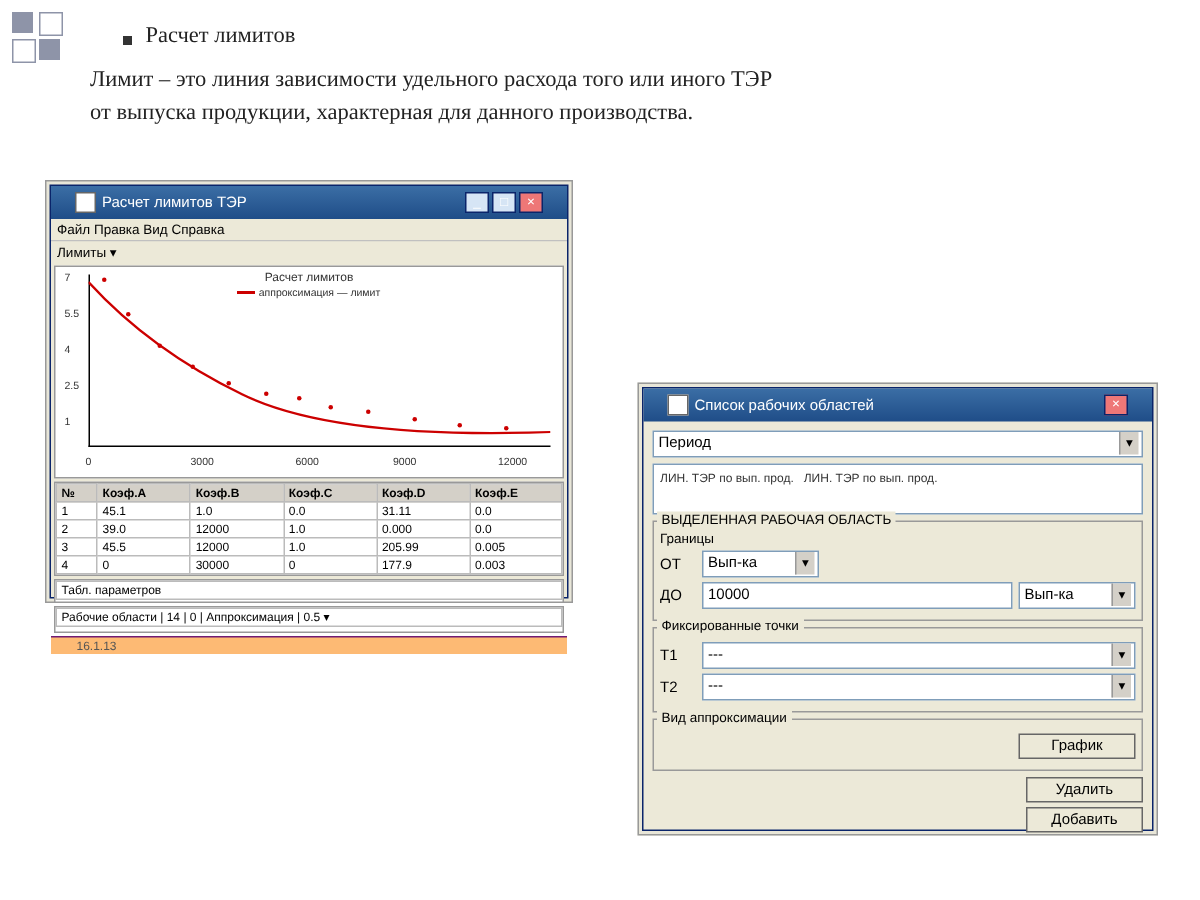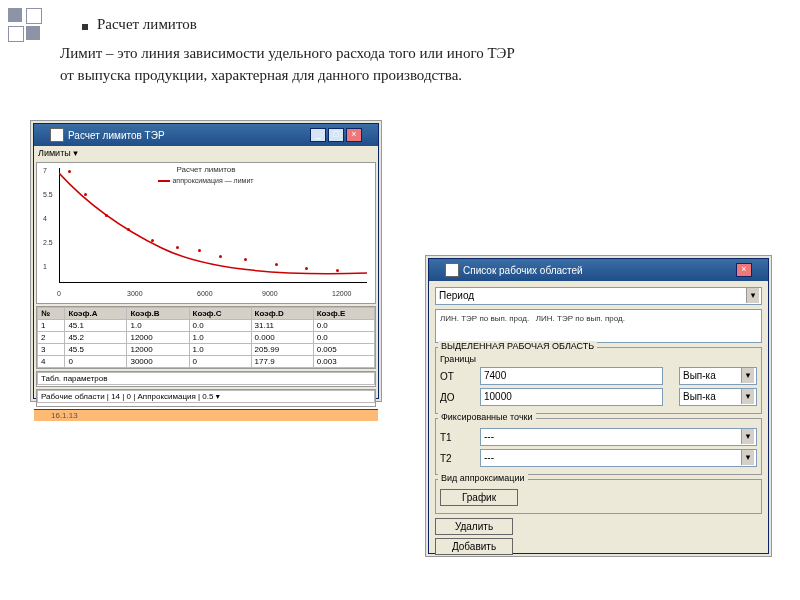--- a/index.html
+++ b/index.html
@@ -33,28 +33,28 @@
 .legend{position:absolute;top:14px;left:0;right:0;text-align:center;font-size:7px;color:#333}
 .legend .sw{display:inline-block;width:12px;height:2px;background:#cc0000;vertical-align:middle;margin-right:2px}
 .tbl{background:#fff;margin:2px;border:1px solid #999;font-size:8px}
 .tbl table{width:100%;border-collapse:collapse}
 .tbl td,.tbl th{border:1px solid #bbb;padding:1px 3px;text-align:left}
 .tbl th{background:#d4d0c8}
 .status{background:#fdba74;border-top:1px solid #701a75;font-size:8px;padding:1px 17px;color:#555}
 .dlg-body{padding:6px;font-size:10px}
 .group{border:1px solid #999;padding:6px 4px 4px;margin:4px 0;position:relative;background:#ece9d8}
 .group-title{position:absolute;top:-7px;left:2px;background:#ece9d8;padding:0 3px;font-size:9px}
-.row{display:flex;align-items:center;margin:3px 0;gap:16px}
+.row{display:flex;align-items:center;margin:3px 0;gap:4px}
 .lbl{width:24px;font-size:10px}
 .inp{flex:1;background:#fff;border:1px solid #7f9db9;height:16px;padding:0 3px;font-size:10px;line-height:16px}
 .sel{background:#fff;border:1px solid #7f9db9;height:16px;font-size:10px;padding:0 3px;line-height:16px;position:relative}
 .sel::after{content:"▾";position:absolute;right:2px;top:0;font-size:9px;background:#d4d0c8;border-left:1px solid #999;width:12px;text-align:center;height:15px;line-height:15px}
 .list-area{background:#fff;border:1px solid #7f9db9;height:28px;margin:4px 0;font-size:9px;padding:2px}
 .btn{background:#ece9d8;border:1px solid #666;padding:2px 8px;font-size:10px;text-align:center;min-width:60px}
-.btn-row{display:flex;justify-content:flex-start;margin:3px 0}
+.btn-row{display:flex;justify-content:flex-end;margin:3px 0}
 .sub-tabs{font-size:8px;padding:2px;color:#333}
 svg{position:absolute;left:0;top:0;width:100%;height:100%}
 </style>
 </head>
 <body>
 <div class="page">
 <div class="corner">
 <div class="cb c1"></div>
       <div class="cb c2"></div>
       <div class="cb c3"></div>
@@ -70,20 +70,21 @@
 <div class="win" style="left:2px;top:2px;right:2px;bottom:2px">
 <div class="tb">
 <span class="tb-icon"></span>
 <span style="white-space:nowrap;overflow:hidden">Расчет лимитов ТЭР</span>
 <div class="ctrls">
 <div class="cbtn">_</div>
 <div class="cbtn">□</div>
 <div class="cbtn" style="background:#e77">×</div>
 </div>
 </div>
+<div class="menu">Файл  Правка  Вид  Справка</div>
 <div class="menu" style="border-bottom:none">Лимиты ▾</div>
 <div class="chart-area">
 <div class="chart-title">Расчет лимитов</div>
 <div class="legend"><span class="sw"></span><span>аппроксимация — лимит</span></div>
 <div class="axis-y"></div>
           <div class="axis-x"></div>
 <div class="fit-line">
 <svg viewBox="0 0 300 115" preserveAspectRatio="none">
               <path d="M0,5 Q40,50 100,80 T300,105" stroke="#cc0000" stroke-width="1.5" fill="none"></path>
             </svg>
@@ -127,21 +128,21 @@
 <tr>
                 <td>1</td>
                 <td>45.1</td>
                 <td>1.0</td>
                 <td>0.0</td>
                 <td>31.11</td>
                 <td>0.0</td>
               </tr>
 <tr>
                 <td>2</td>
-                <td>45.2</td>
+                <td>39.0</td>
                 <td>12000</td>
                 <td>1.0</td>
                 <td>0.000</td>
                 <td>0.0</td>
               </tr>
 <tr>
                 <td>3</td>
                 <td>45.5</td>
                 <td>12000</td>
                 <td>1.0</td>
@@ -193,21 +194,20 @@
 <div class="dlg-body">
 <div class="sel">Период</div>
 <div class="list-area">
 <div class="sub-tabs"><span>ЛИН. ТЭР по вып. прод.</span>&nbsp;&nbsp;&nbsp;<span>ЛИН. ТЭР по вып. прод.</span></div>
 </div>
 <div class="group">
 <div class="group-title">ВЫДЕЛЕННАЯ РАБОЧАЯ ОБЛАСТЬ</div>
 <div style="font-size:9px;margin-bottom:3px">Границы</div>
 <div class="row">
               <span class="lbl">ОТ</span>
-<div class="inp">7400</div>
 <div class="sel" style="width:70px">Вып-ка</div>
             </div>
 <div class="row">
               <span class="lbl">ДО</span>
 <div class="inp">10000</div>
 <div class="sel" style="width:70px">Вып-ка</div>
             </div>
 </div>
 <div class="group">
 <div class="group-title">Фиксированные точки</div>

